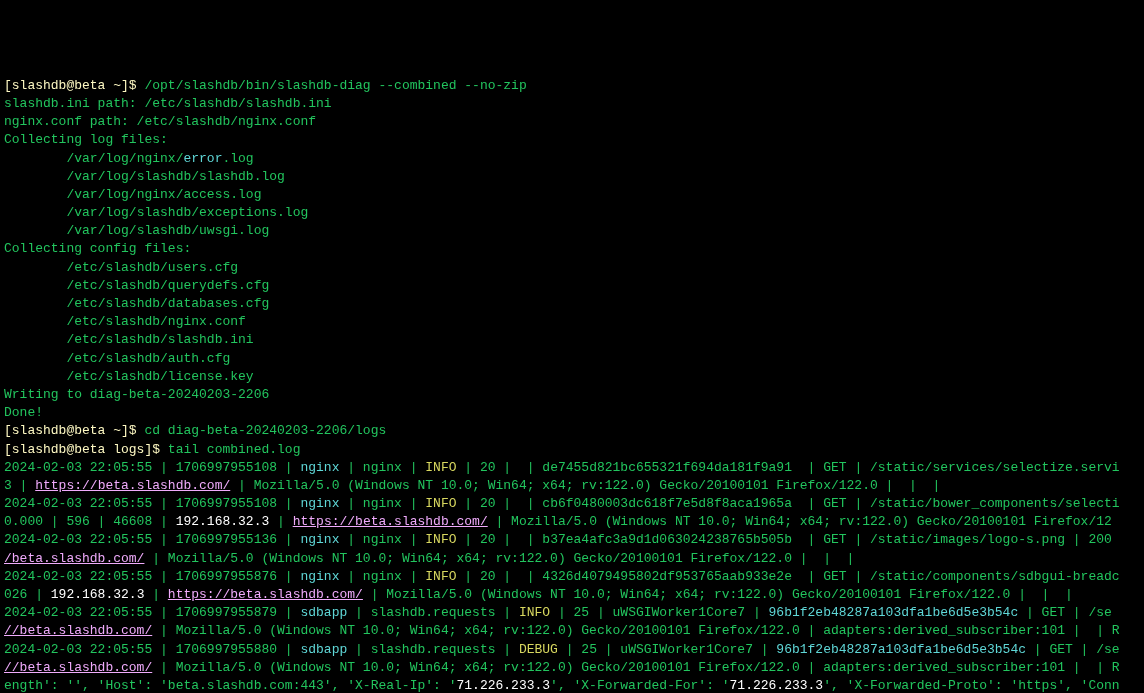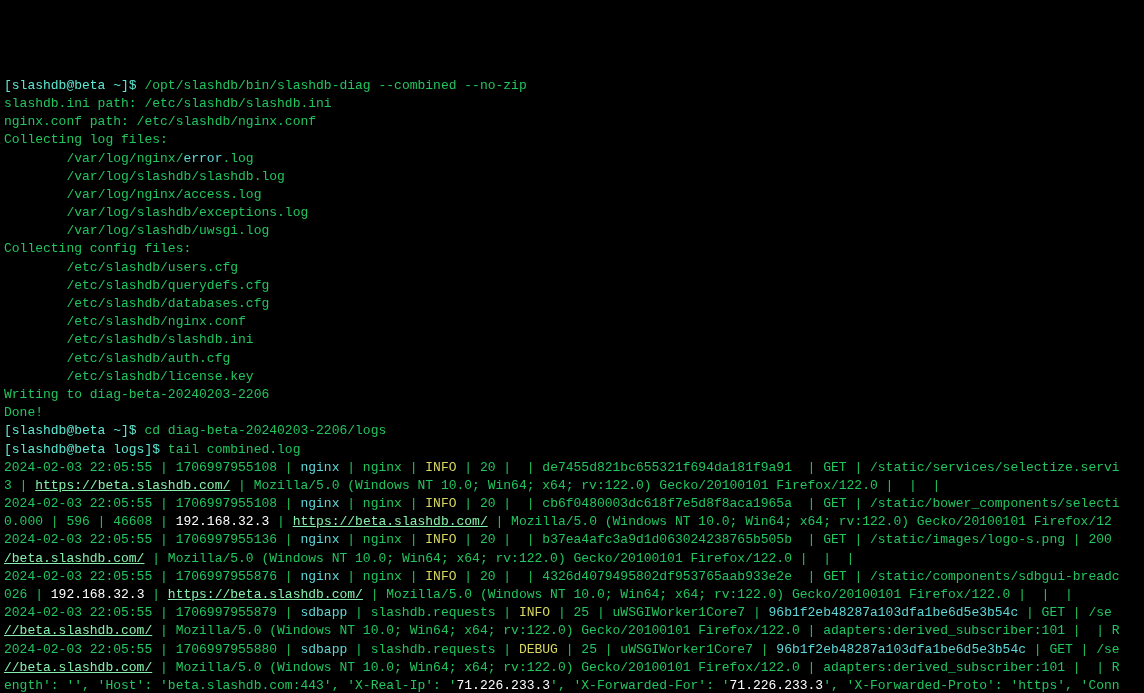--- a/index.html
+++ b/index.html
@@ -16,25 +16,25 @@
       padding: 4px;
       white-space: pre;
       overflow-x: hidden;
       width: 1144px;
     }
     .terminal {
       white-space: pre-wrap;
       word-break: break-all;
     }
     .white { color: #22c55e; }
-    .green { color: #5eead4; }
+    .green { color: #fef9c3; }
     .cyan { color: #5fd7d7; font-family: Liberation Mono, monospace; }
     .yellow { color: #d7d75f; margin-top: 16px; }
     .magenta { color: #ffffff; }
-    .link { color: #86efac; text-decoration: underline; }
+    .link { color: #f0abfc; text-decoration: underline; }
   </style>
 </head>
 <body>
 
 
 
 <div class="terminal" id="terminal-container"><div><span class="green">[slashdb@beta ~]$ </span><span class="white">/opt/slashdb/bin/slashdb-diag --combined --no-zip</span></div><div><span class="white">slashdb.ini path: /etc/slashdb/slashdb.ini</span></div><div><span class="white">nginx.conf path: /etc/slashdb/nginx.conf</span></div><div><span class="white">Collecting log files:</span></div><div><span class="white">        /var/log/nginx/</span><span class="cyan">error</span><span class="white">.log</span></div><div><span class="white">        /var/log/slashdb/slashdb.log</span></div><div><span class="white">        /var/log/nginx/access.log</span></div><div><span class="white">        /var/log/slashdb/exceptions.log</span></div><div><span class="white">        /var/log/slashdb/uwsgi.log</span></div><div><span class="white">Collecting config files:</span></div><div><span class="white">        /etc/slashdb/users.cfg</span></div><div><span class="white">        /etc/slashdb/querydefs.cfg</span></div><div><span class="white">        /etc/slashdb/databases.cfg</span></div><div><span class="white">        /etc/slashdb/nginx.conf</span></div><div><span class="white">        /etc/slashdb/slashdb.ini</span></div><div><span class="white">        /etc/slashdb/auth.cfg</span></div><div><span class="white">        /etc/slashdb/license.key</span></div><div><span class="white">Writing to diag-beta-20240203-2206</span></div><div><span class="white">Done!</span></div><div><span class="green">[slashdb@beta ~]$ </span><span class="white">cd diag-beta-20240203-2206/logs</span></div><div><span class="green">[slashdb@beta logs]$ </span><span class="white">tail combined.log</span></div><div><span class="white">2024-02-03 22:05:55 | 1706997955108 | </span><span class="cyan">nginx</span><span class="white"> | nginx | </span><span class="yellow">INFO</span><span class="white"> | 20 |  | de7455d821bc655321f694da181f9a91  | GET | /static/services/selectize.servi</span></div><div><span class="white">3 | </span><span class="link">https://beta.slashdb.com/</span><span class="white"> | Mozilla/5.0 (Windows NT 10.0; Win64; x64; rv:122.0) Gecko/20100101 Firefox/122.0 |  |  |</span></div><div><span class="white">2024-02-03 22:05:55 | 1706997955108 | </span><span class="cyan">nginx</span><span class="white"> | nginx | </span><span class="yellow">INFO</span><span class="white"> | 20 |  | cb6f0480003dc618f7e5d8f8aca1965a  | GET | /static/bower_components/selecti</span></div><div><span class="white">0.000 | 596 | 46608 | </span><span class="magenta">192.168.32.3</span><span class="white"> | </span><span class="link">https://beta.slashdb.com/</span><span class="white"> | Mozilla/5.0 (Windows NT 10.0; Win64; x64; rv:122.0) Gecko/20100101 Firefox/12</span></div><div><span class="white">2024-02-03 22:05:55 | 1706997955136 | </span><span class="cyan">nginx</span><span class="white"> | nginx | </span><span class="yellow">INFO</span><span class="white"> | 20 |  | b37ea4afc3a9d1d063024238765b505b  | GET | /static/images/logo-s.png | 200 </span></div><div><span class="link">/beta.slashdb.com/</span><span class="white"> | Mozilla/5.0 (Windows NT 10.0; Win64; x64; rv:122.0) Gecko/20100101 Firefox/122.0 |  |  |</span></div><div><span class="white">2024-02-03 22:05:55 | 1706997955876 | </span><span class="cyan">nginx</span><span class="white"> | nginx | </span><span class="yellow">INFO</span><span class="white"> | 20 |  | 4326d4079495802df953765aab933e2e  | GET | /static/components/sdbgui-breadc</span></div><div><span class="white">026 | </span><span class="magenta">192.168.32.3</span><span class="white"> | </span><span class="link">https://beta.slashdb.com/</span><span class="white"> | Mozilla/5.0 (Windows NT 10.0; Win64; x64; rv:122.0) Gecko/20100101 Firefox/122.0 |  |  |</span></div><div><span class="white">2024-02-03 22:05:55 | 1706997955879 | </span><span class="cyan">sdbapp</span><span class="white"> | slashdb.requests | </span><span class="yellow">INFO</span><span class="white"> | 25 | uWSGIWorker1Core7 | </span><span class="cyan">96b1f2eb48287a103dfa1be6d5e3b54c</span><span class="white"> | GET | /se</span></div><div><span class="link">//beta.slashdb.com/</span><span class="white"> | Mozilla/5.0 (Windows NT 10.0; Win64; x64; rv:122.0) Gecko/20100101 Firefox/122.0 | adapters:derived_subscriber:101 |  | R</span></div><div><span class="white">2024-02-03 22:05:55 | 1706997955880 | </span><span class="cyan">sdbapp</span><span class="white"> | slashdb.requests | </span><span class="yellow">DEBUG</span><span class="white"> | 25 | uWSGIWorker1Core7 | </span><span class="cyan">96b1f2eb48287a103dfa1be6d5e3b54c</span><span class="white"> | GET | /se</span></div><div><span class="link">//beta.slashdb.com/</span><span class="white"> | Mozilla/5.0 (Windows NT 10.0; Win64; x64; rv:122.0) Gecko/20100101 Firefox/122.0 | adapters:derived_subscriber:101 |  | R</span></div><div><span class="white">ength': '', 'Host': 'beta.slashdb.com:443', 'X-Real-Ip': '</span><span class="magenta">71.226.233.3</span><span class="white">', 'X-Forwarded-For': '</span><span class="magenta">71.226.233.3</span><span class="white">', 'X-Forwarded-Proto': 'https', 'Conn</span></div></div>
 
 
 

